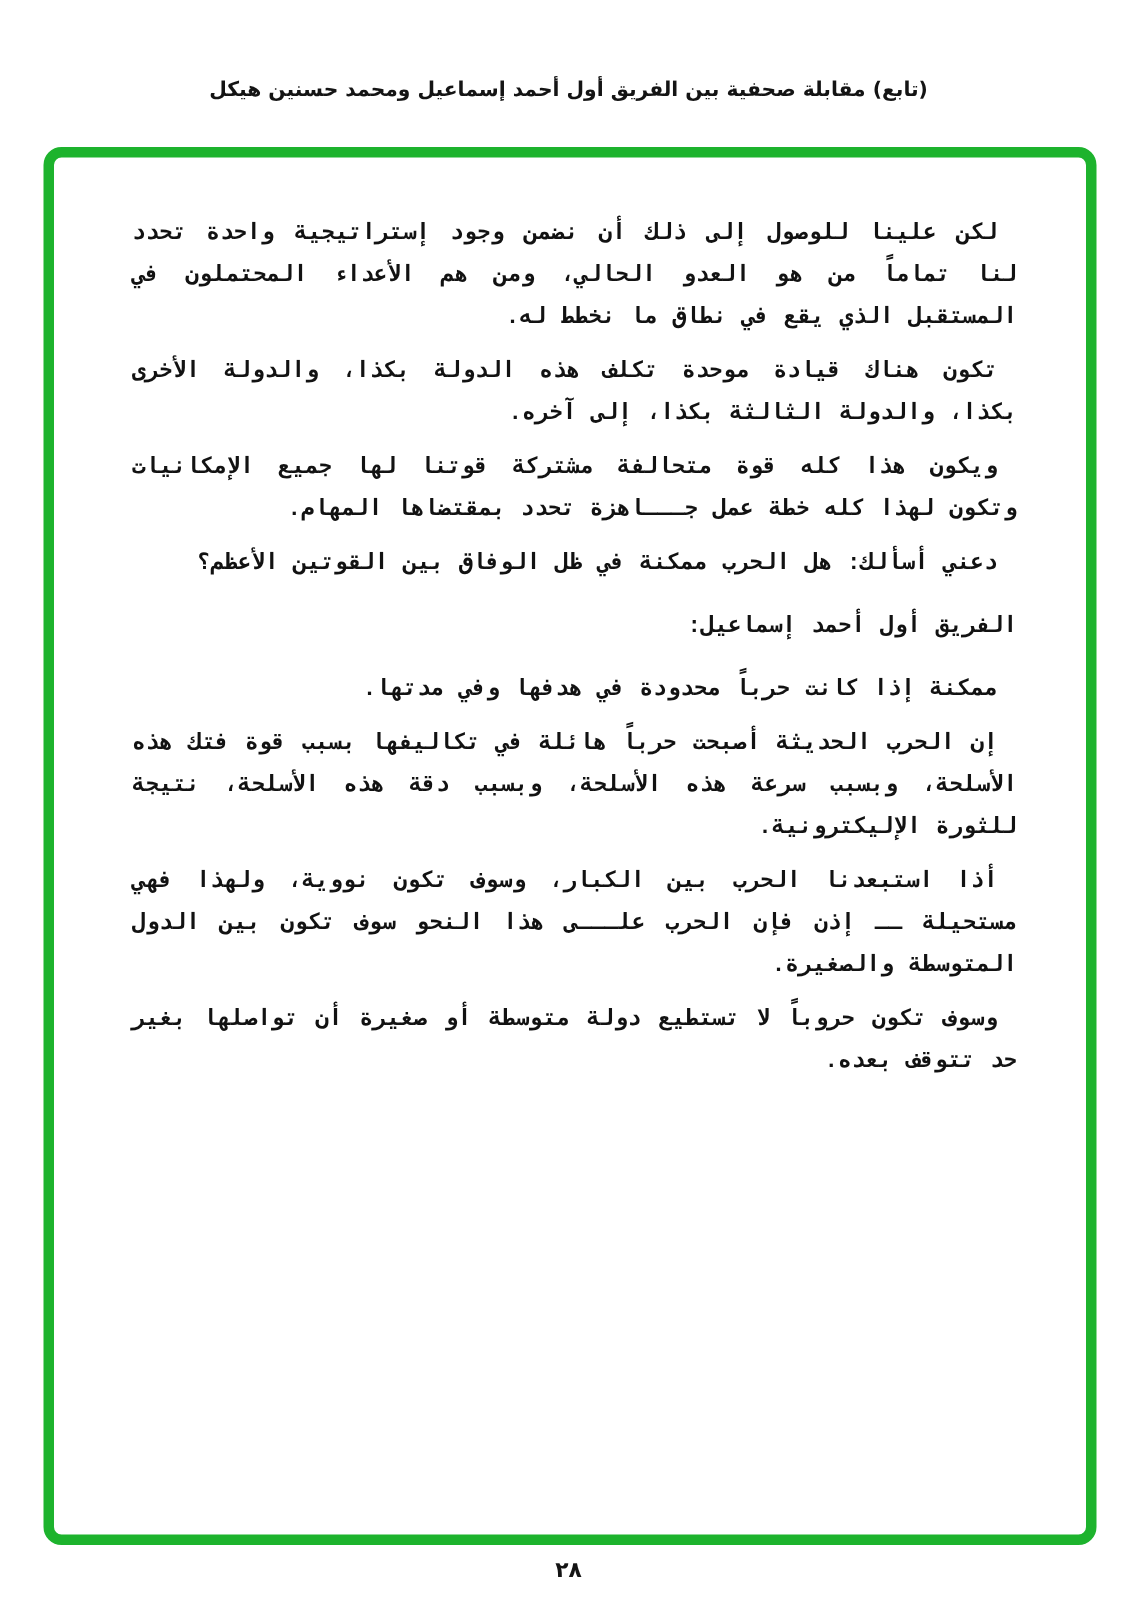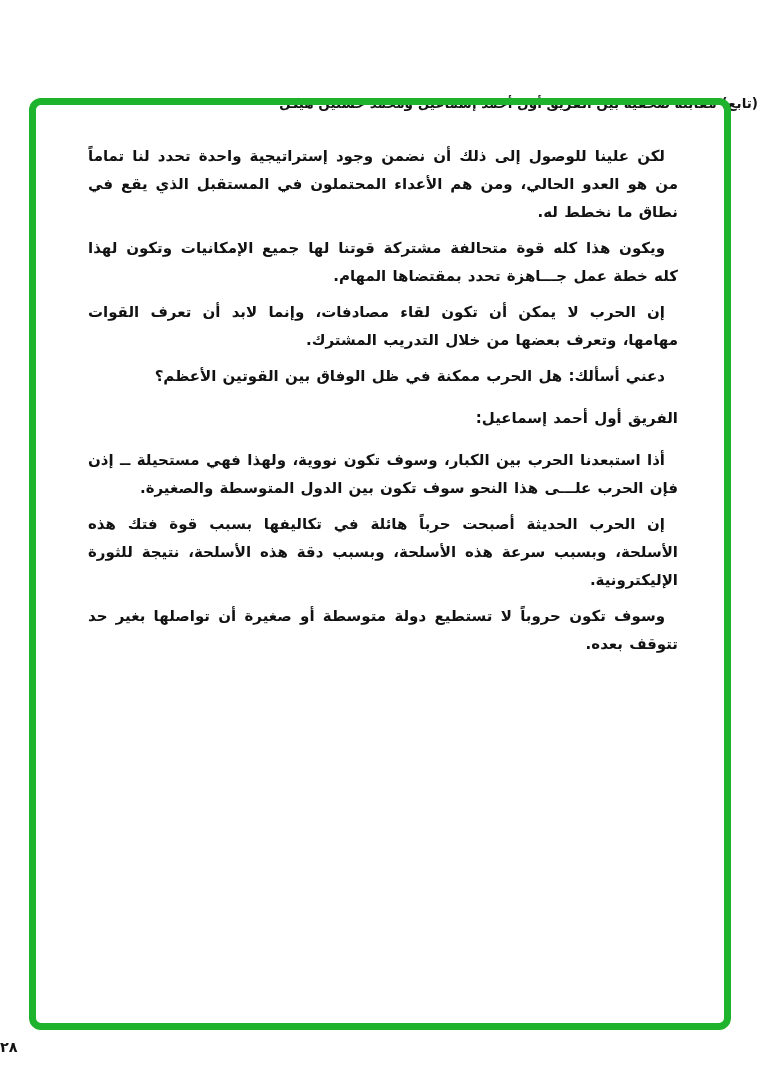--- a/index.html
+++ b/index.html
@@ -9,27 +9,26 @@
     position: relative;
     background: #ffffff;
     font-family: "DejaVu Sans", sans-serif;
     overflow: hidden;
   }
   .header-title {
     position: absolute;
     top: 52px;
     left: 0;
     right: 0;
-    text-align: right;
+    text-align: center;
     direction: rtl;
     font-size: 13.5px;
     font-weight: bold;
     color: #141414;
     letter-spacing: 0.2px;
-    margin-top: 43px;
   }
   .page-frame {
     position: absolute;
     left: 29px;
     top: 98px;
     width: 688px;
     height: 918px;
     border: 7px solid #1db32d;
     border-radius: 12px;
     background: transparent;
@@ -43,46 +42,48 @@
   }
   .para {
     margin: 0 0 8px 0;
     font-size: 15px;
     font-weight: bold;
     line-height: 28px;
     text-align: justify;
     text-indent: 13px;
     color: #121212;
     word-spacing: 1px;
+    font-family: Liberation Mono, monospace;
   }
   .para.gap-lg { margin-bottom: 14px; }
   .para.speaker-indent { text-indent: 42px; }
   .para.no-indent { text-indent: 0; }
   .page-number {
     position: absolute;
     top: 1039px;
     left: 0;
     right: 0;
-    text-align: left;
+    text-align: center;
     font-size: 14.5px;
     font-weight: bold;
     color: #141414;
   }
 </style>
 </head>
 <body>
 
 <div class="header-title">(تابع) مقابلة صحفية بين الفريق أول أحمد إسماعيل ومحمد حسنين هيكل</div>
 
 <div class="page-frame" style="border-color: rgb(29, 179, 45);"></div>
 
 <div class="content">
   <p class="para">لكن علينا للوصول إلى ذلك أن نضمن وجود إستراتيجية واحدة تحدد لنا تماماً من هو العدو الحالي، ومن هم الأعداء المحتملون في المستقبل الذي يقع في نطاق ما نخطط له.</p>
+  <p class="para">تكون هناك قيادة موحدة تكلف هذه الدولة بكذا، والدولة الأخرى بكذا، والدولة الثالثة بكذا، إلى آخره.</p>
   <p class="para">ويكون هذا كله قوة متحالفة مشتركة قوتنا لها جميع الإمكانيات وتكون لهذا كله خطة عمل جـــاهزة تحدد بمقتضاها المهام.</p>
-  <p class="para">إن الحرب لا يمكن أن تكون لقاء مصادفات، وإنما لابد أن تعرف القوات مهامها، وتعرف بعضها من خلال التدريب المشترك.</p>
   <p class="para gap-lg">دعني أسألك: هل الحرب ممكنة في ظل الوفاق بين القوتين الأعظم؟</p>
   <p class="para no-indent gap-lg">الفريق أول أحمد إسماعيل:</p>
+  <p class="para">ممكنة إذا كانت حرباً محدودة في هدفها وفي مدتها.</p>
+  <p class="para">إن الحرب الحديثة أصبحت حرباً هائلة في تكاليفها بسبب قوة فتك هذه الأسلحة، وبسبب سرعة هذه الأسلحة، وبسبب دقة هذه الأسلحة، نتيجة للثورة الإليكترونية.</p>
   <p class="para">أذا استبعدنا الحرب بين الكبار، وسوف تكون نووية، ولهذا فهي مستحيلة ــ إذن فإن الحرب علـــى هذا النحو سوف تكون بين الدول المتوسطة والصغيرة.</p>
-  <p class="para">إن الحرب الحديثة أصبحت حرباً هائلة في تكاليفها بسبب قوة فتك هذه الأسلحة، وبسبب سرعة هذه الأسلحة، وبسبب دقة هذه الأسلحة، نتيجة للثورة الإليكترونية.</p>
   <p class="para">وسوف تكون حروباً لا تستطيع دولة متوسطة أو صغيرة أن تواصلها بغير حد تتوقف بعده.</p>
 </div>
 
 <div class="page-number">٢٨</div>
 
 </body></html>

